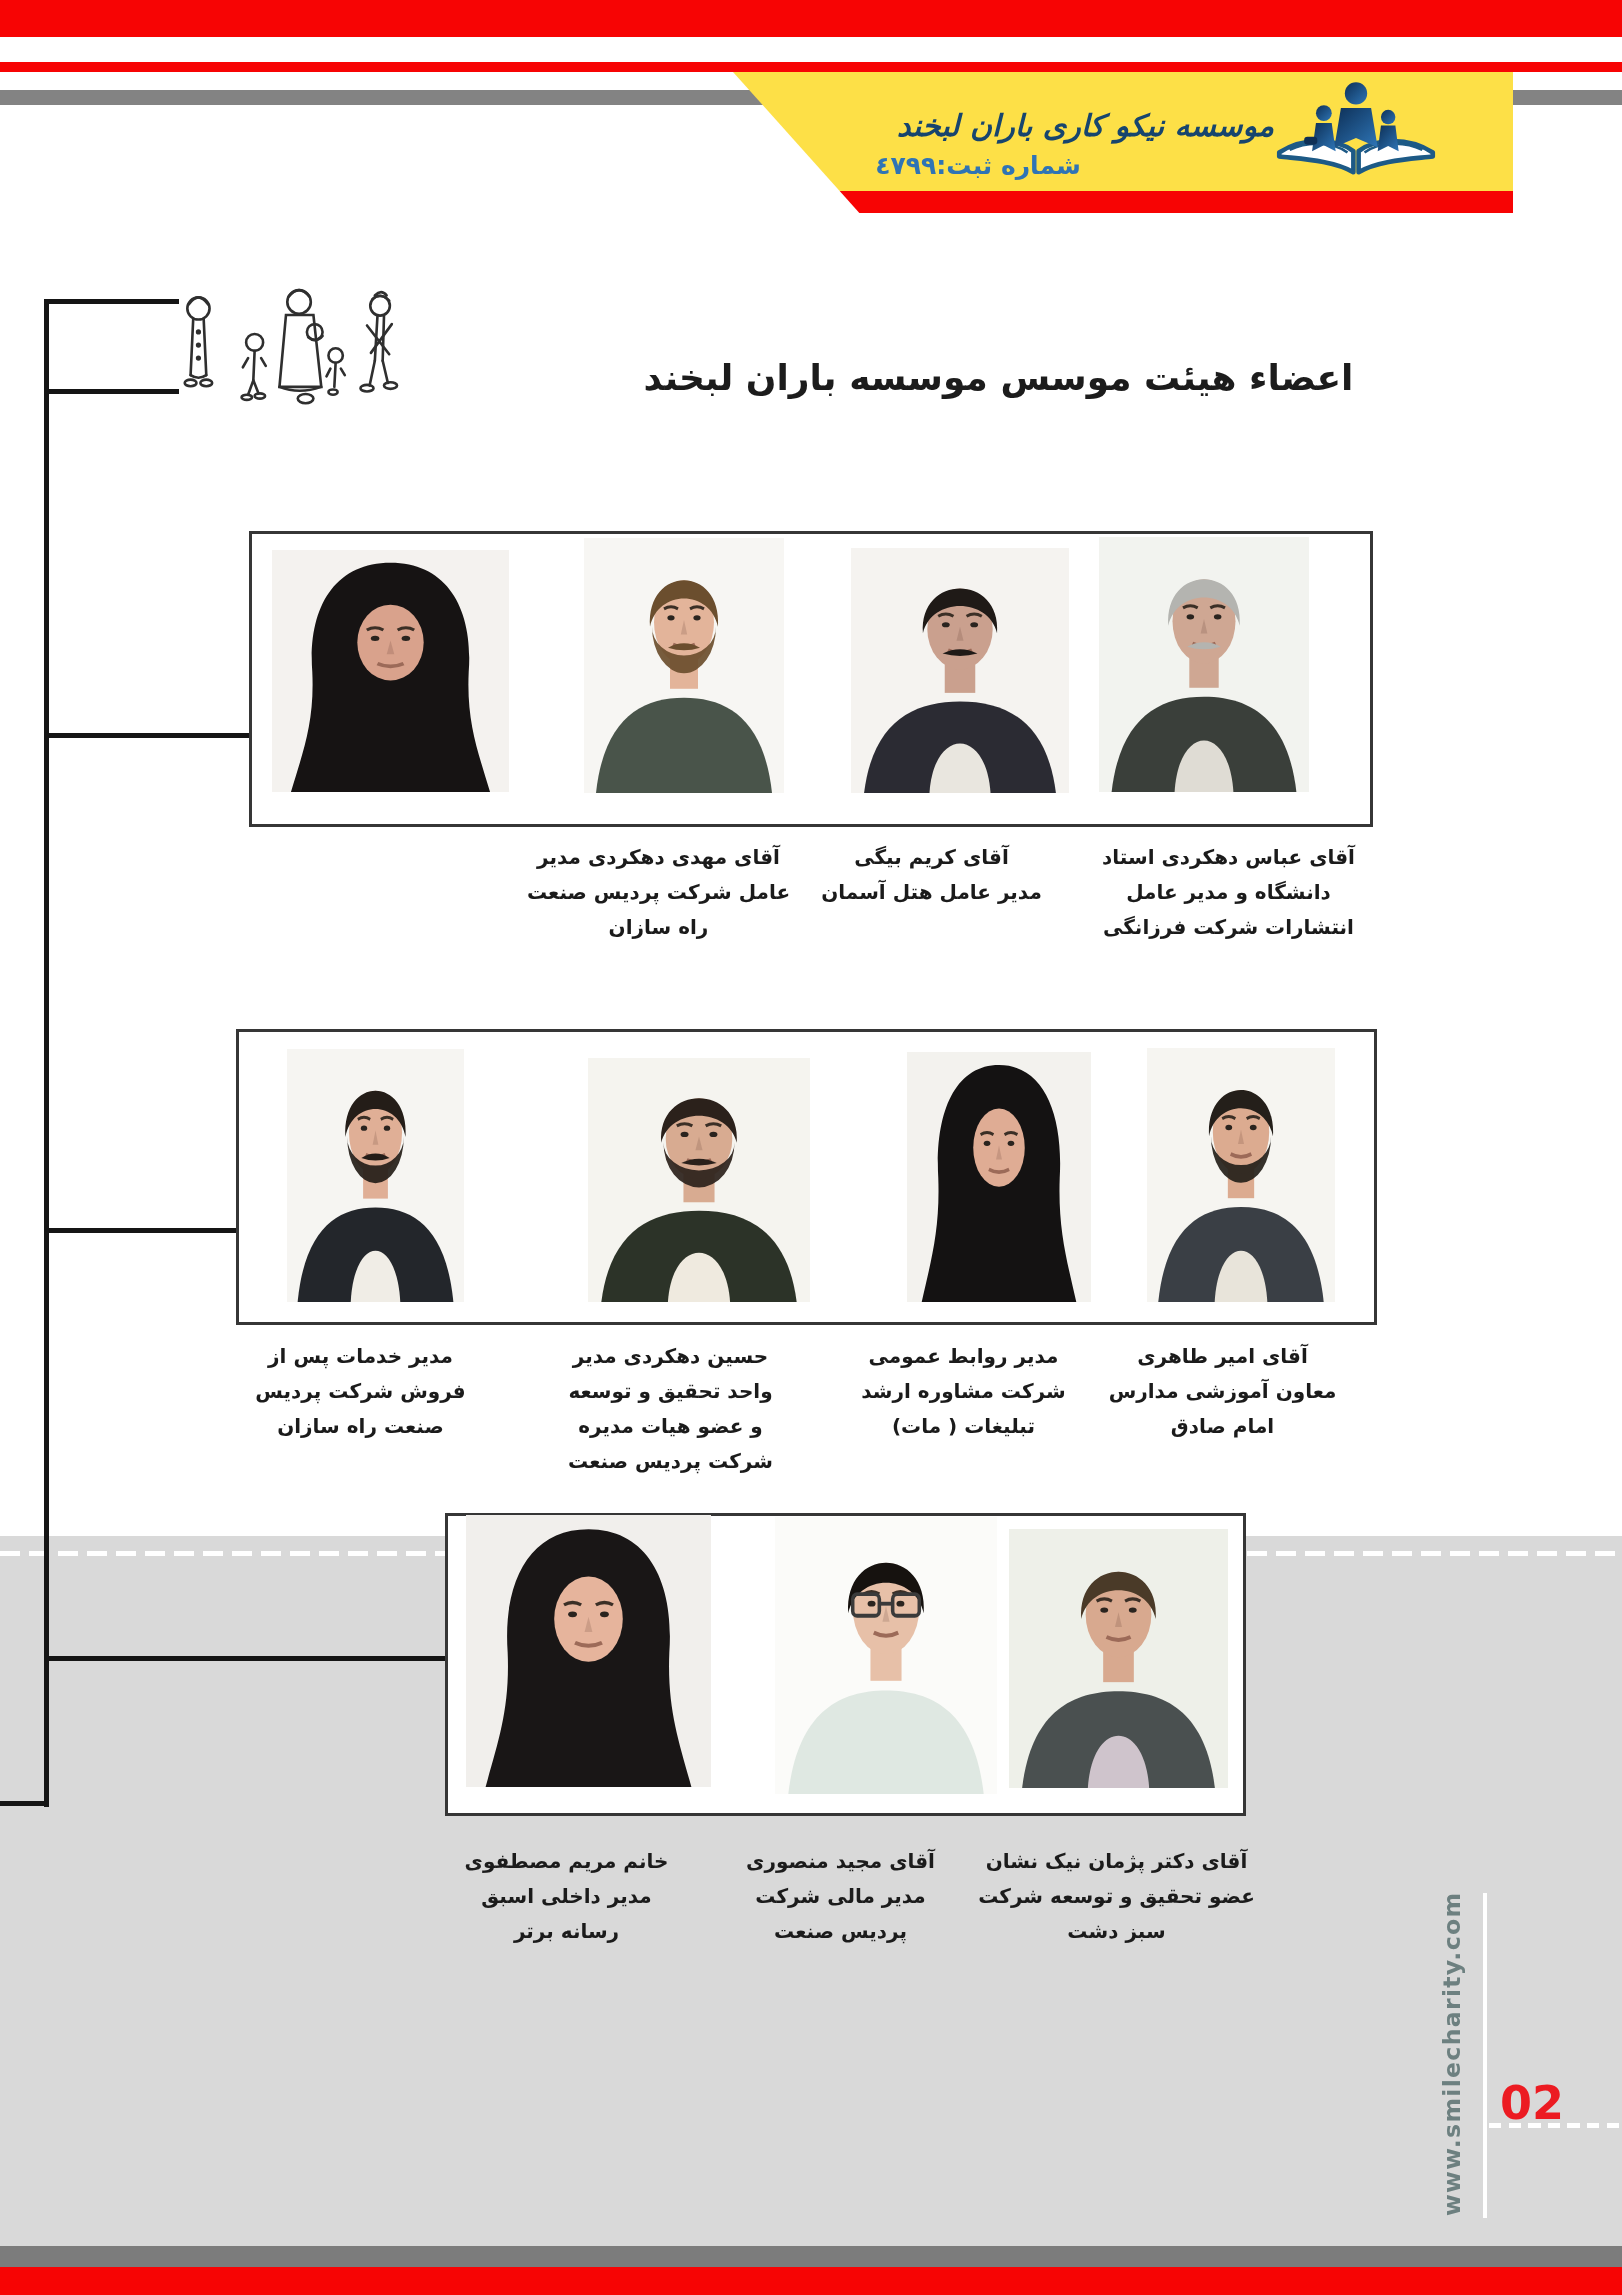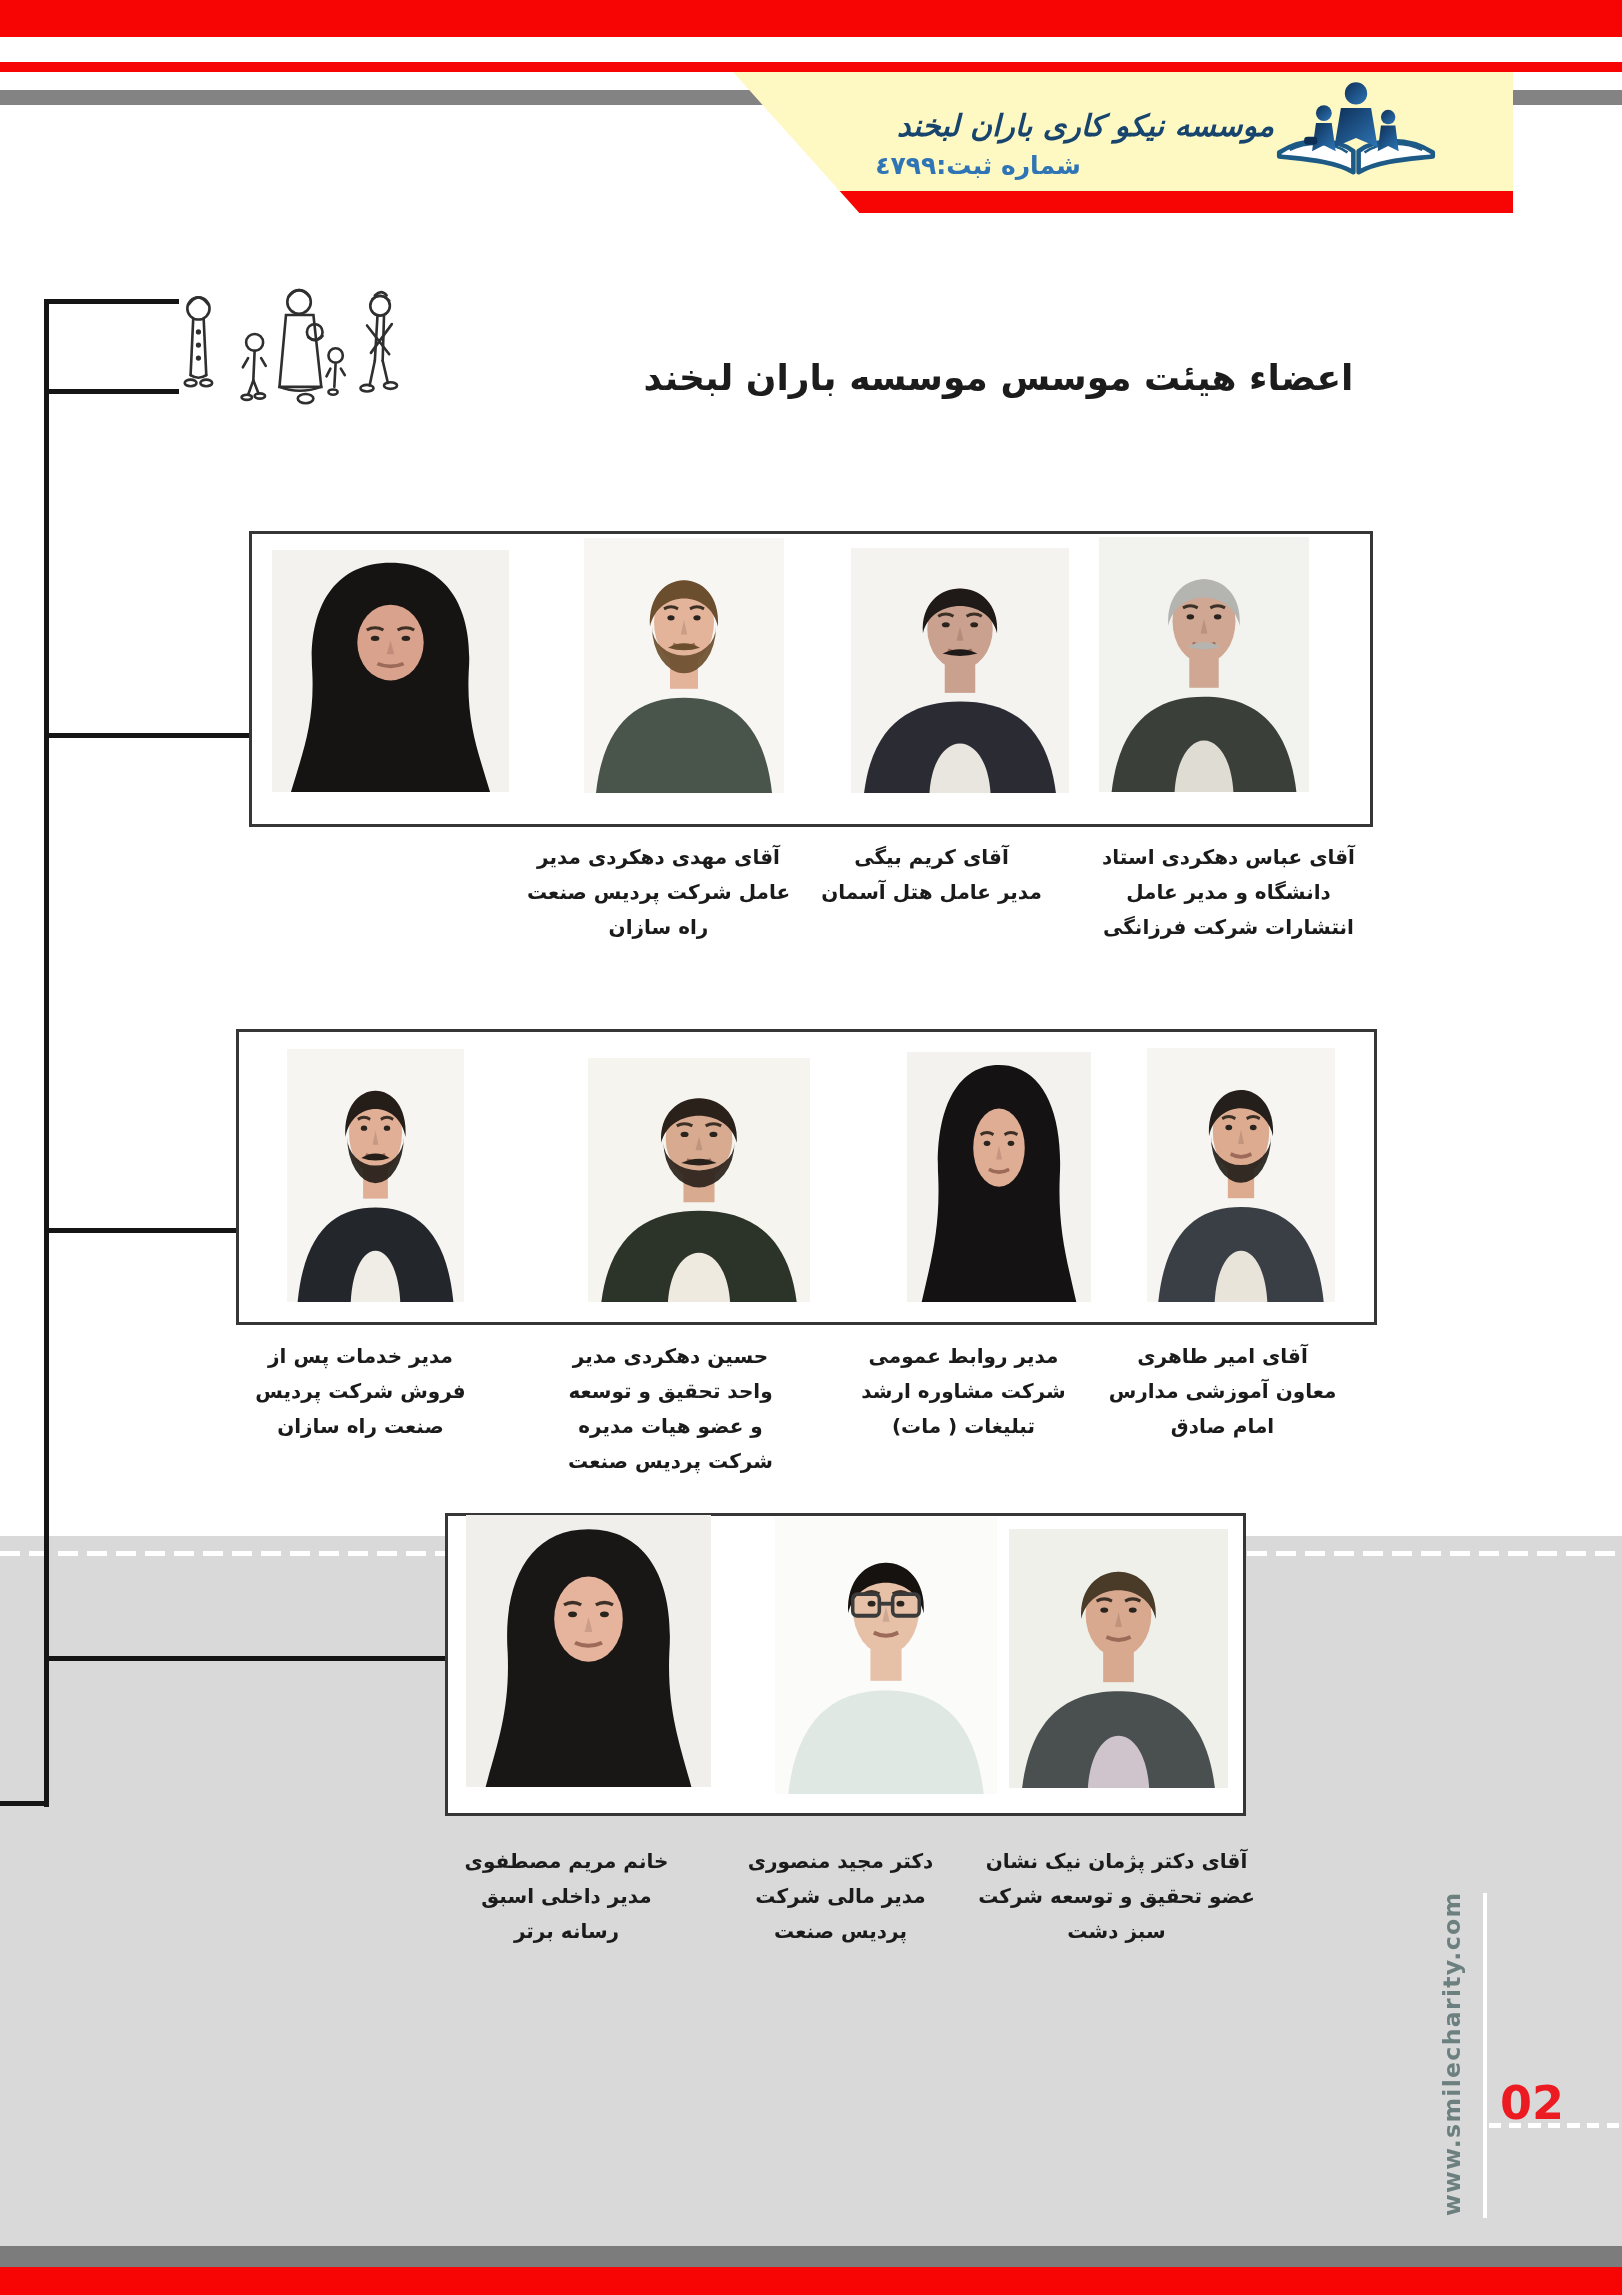--- a/index.html
+++ b/index.html
@@ -9,21 +9,21 @@
   }
   .abs{position:absolute;}
   
   .stripe{position:absolute;left:0;width:1623px;}
   #stripe-red-1{top:0;height:37px;background:#f70404;}
   #stripe-white-1{top:37px;height:25px;background:#ffffff;}
   #stripe-red-2{top:62px;height:9.8px;background:#f70404;}
   #stripe-gray-top{top:90px;height:15px;background:#838383;}
   
   #banner-card{
-    left:733px;top:72px;width:780px;height:141px;background:#fef9c3;
+    left:733px;top:72px;width:780px;height:141px;background:#fde047;
     clip-path:polygon(0 0,100% 0,100% 100%,16.2% 100%);
     filter:drop-shadow(0 3.3px 5.9px rgba(0,0,0,0.30));
     z-index:6;
   }
   #banner-red-band{position:absolute;left:0;right:0;bottom:0;height:21.6px;background:#f70404;}
   #org-name{
     position:absolute;right:239px;top:36px;direction:rtl;white-space:nowrap;
     font-size:30px;font-weight:bold;font-style:italic;color:#17456e;
   }
   #org-reg{
@@ -421,21 +421,21 @@
             <path d="M53,32 q3.5,-2 7,0"></path>
           </g>
           <path d="M50,37 l1.6,6.5 h-3.2 z" fill="rgba(60,30,20,0.15)"></path>
           <path d="M44.5,48 q5.5,2.6 11,0" stroke="#9c6a58" stroke-width="1.7" fill="none"></path>
         </svg>
       </div>
   </div>
   <div class="caption" style="left:416px;top:1844px;">خانم مریم مصطفوی
 مدیر داخلی اسبق
 رسانه برتر</div>
-  <div class="caption" style="left:690px;top:1844px;">دکتر مجید منصوری
+  <div class="caption" style="left:690px;top:1844px;">آقای مجید منصوری
 مدیر مالی شرکت
 پردیس صنعت</div>
   <div class="caption" style="left:966px;top:1844px;">آقای دکتر پژمان نیک نشان
 عضو تحقیق و توسعه شرکت
 سبز دشت</div>
 
   <div class="abs" id="site-url">www.smilecharity.com</div>
   <div class="abs" id="site-divider"></div>
   <div class="abs" id="page-number">02</div>
   <div class="abs" id="dash-line-footer"></div>

